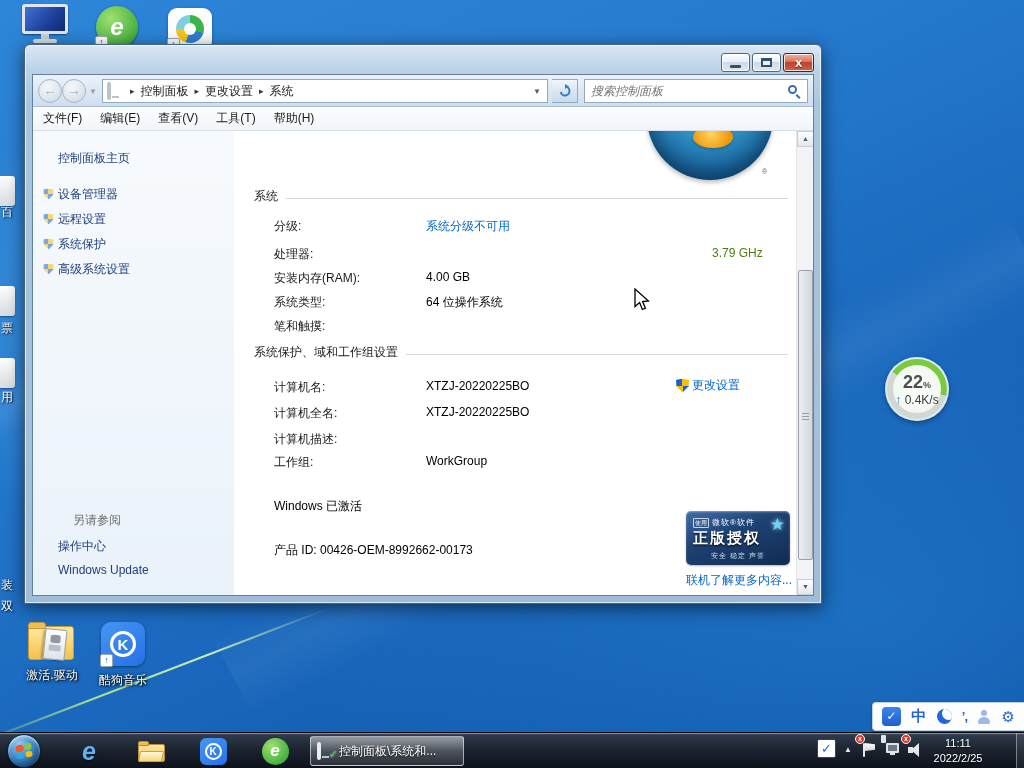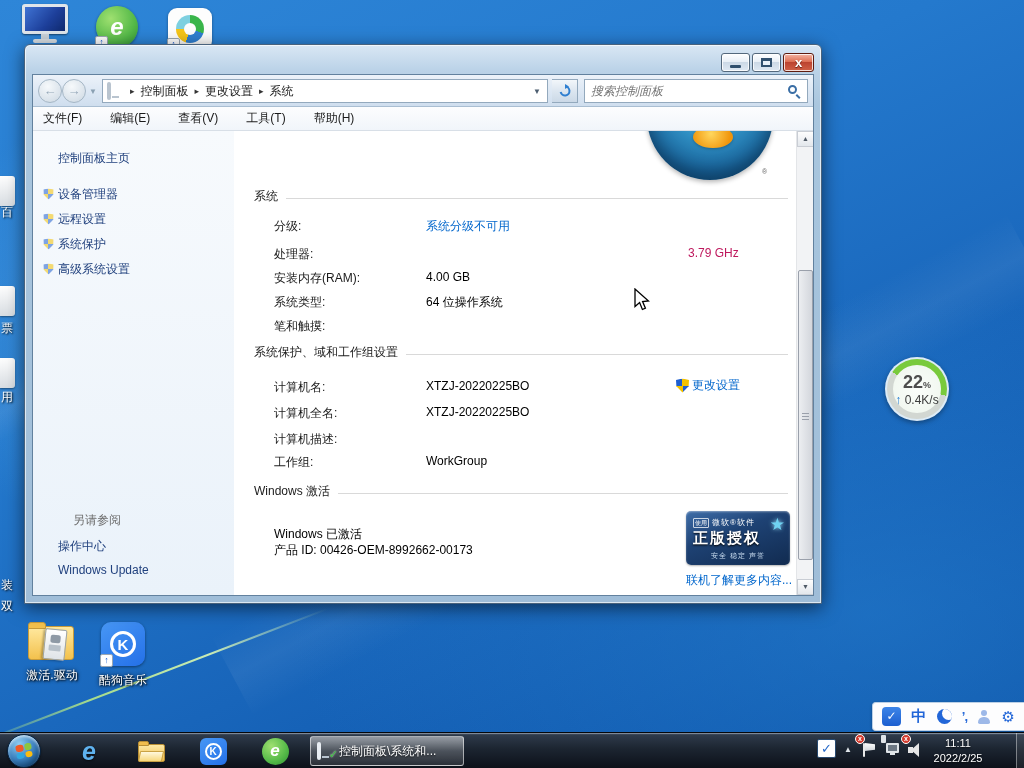--- a/index.html
+++ b/index.html
@@ -89,42 +89,42 @@
   .minipc .b{position:absolute;left:5px;bottom:0;width:7px;height:2px;background:#b9c4cf}
   #refreshbtn{position:absolute;left:519px;top:4px;width:26px;height:24px;border:1px solid #93a9bd;border-left:none;
     background:linear-gradient(#f2f6fa,#dce6f0 50%,#cbd9e7);display:flex;align-items:center;justify-content:center}
   #searchbox{position:absolute;left:551px;top:4px;right:5px;height:24px;background:#fff;border:1px solid #93a9bd;display:flex;align-items:center;padding:0 6px}
   #searchbox input{border:none;outline:none;flex:1;font-style:italic;color:#707070;font-size:12px;font-family:inherit;background:transparent}
   .mag{position:relative;width:13px;height:13px}
   .mag i{position:absolute;left:0;top:0;width:9px;height:9px;border:2px solid #3a6ea5;border-radius:50%}
   .mag b{position:absolute;left:9px;top:9px;width:5px;height:2px;background:#3a6ea5;transform:rotate(45deg);transform-origin:0 0}
   
   #menubar{position:absolute;left:0;top:32px;right:0;height:24px;background:linear-gradient(#fcfdfe,#f1f5fa);border-bottom:1px solid #d8dfe7;
-    display:flex;align-items:center;gap:28px;padding-left:10px;color:#1a1a1a}
+    display:flex;align-items:center;gap:18px;padding-left:10px;color:#1a1a1a}
   
   #winbody{position:absolute;left:0;top:56px;right:0;bottom:0}
   #sidebar{position:absolute;left:0;top:0;width:201px;bottom:0;background:linear-gradient(180deg,#f7fafd,#eaf2fa)}
   .side-item{position:absolute;left:25px;color:#21417e;cursor:pointer;white-space:nowrap}
   .side-shield{position:absolute;left:9px;opacity:.55;transform:scale(.8)}
   #see-also{position:absolute;left:40px;color:#6e6e6e}
   #content{position:absolute;left:201px;top:0;right:17px;bottom:0;background:#fff;overflow:hidden}
   
   #winlogo{position:absolute;left:413px;top:-77px;width:126px;height:126px;border-radius:50%;
     background:radial-gradient(circle at 50% 34%,#6ec8ec 0%,#2f8ec2 42%,#176199 72%,#0e4c7e 100%);
     box-shadow:inset 0 -8px 16px rgba(0,0,0,.3),0 2px 5px rgba(0,0,0,.3)}
   #winlogo .fl{position:absolute;left:46px;top:72px;width:40px;height:22px;border-radius:50%;
     background:radial-gradient(circle at 45% 35%,#ffd75e,#f0940a 75%);box-shadow:0 1px 3px rgba(0,0,0,.25)}
   #logo-reg{position:absolute;left:528px;top:37px;font-size:7px;color:#666}
   
   .sec{position:absolute;left:20px;right:8px;display:flex;align-items:center;color:#1a1a1a}
   .sec .rule{flex:1;height:1px;background:#d9d9d9;margin-left:8px;margin-top:3px}
   .crow{position:absolute;left:40px;width:514px;display:flex;color:#000}
   .clabel{flex:0 0 152px;color:#1a1a1a}
   .cval{color:#000}
-  .cextra{position:absolute;left:414px;top:0;color:#be185d}
+  .cextra{position:absolute;left:438px;top:0;color:#4d7c0f}
   a.lnk{color:#0066cc;text-decoration:none;cursor:pointer}
   .shield{width:13px;height:14px;flex:0 0 13px;
     background:conic-gradient(#f3c200 0 25%,#1e5fd0 0 50%,#f3c200 0 75%,#1e5fd0 0);
     clip-path:polygon(50% 0,100% 10%,97% 55%,50% 100%,3% 55%,0 10%);filter:drop-shadow(0 0 1px rgba(0,0,0,.4))}
   #change-settings{position:absolute;left:442px;top:246px;display:flex;gap:3px;align-items:center}
   
   #badge{position:absolute;left:452px;top:380px;width:104px;height:54px;border-radius:5px;overflow:hidden;color:#fff;
     background:linear-gradient(160deg,#3f6ea9 0%,#1e4274 40%,#112b50 100%);
     box-shadow:inset 0 1px 2px rgba(255,255,255,.4),0 1px 2px rgba(0,0,0,.3)}
   #badge .r1{display:flex;align-items:center;gap:3px;padding:6px 6px 0 7px}
@@ -376,25 +376,21 @@
           </div>
           <div class="crow" style="top:300px">
             <span class="clabel">计算机描述:</span>
             <span class="cval"></span>
           </div>
           <div class="crow" style="top:323px">
             <span class="clabel">工作组:</span>
             <span class="cval">WorkGroup</span>
           </div>
 
-          <div class="sec" style="top:352px">
-            <span>Windows 激活</span>
-              <span class="rule"></span>
-          </div>
-          <div class="crow" style="top:395px">
+          <div class="crow" style="top:367px">
             <span class="cval">Windows 已激活</span>
           </div>
           <div class="crow" style="top:411px">
             <span class="cval">产品 ID: 00426-OEM-8992662-00173</span>
           </div>
           <div id="badge">
             <div class="r1">
               <span class="bsm">使用</span>
               <span class="btp">微软®软件</span>
             </div>

